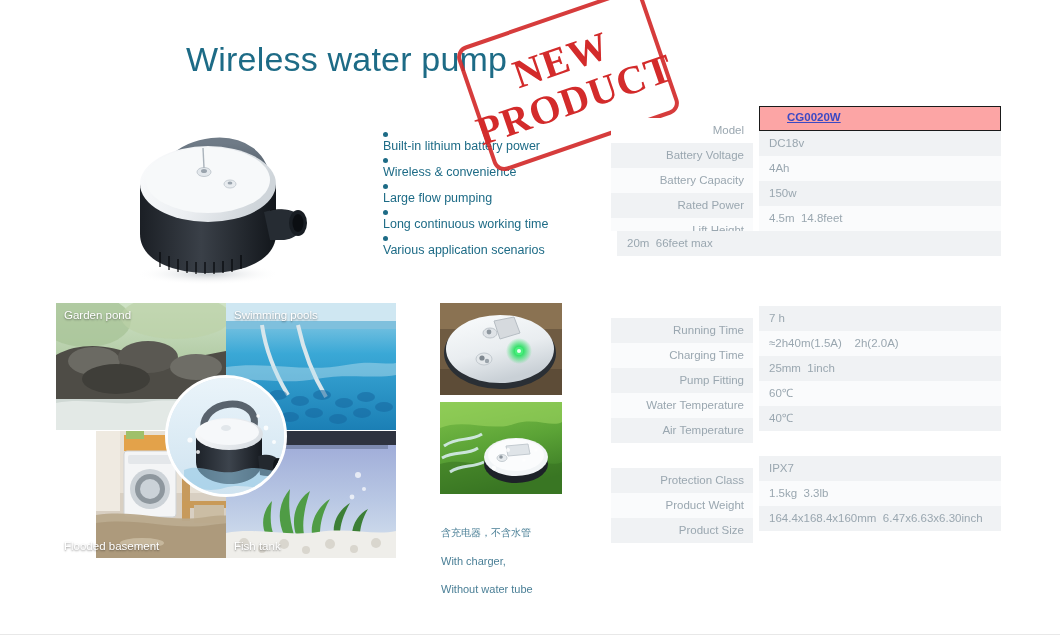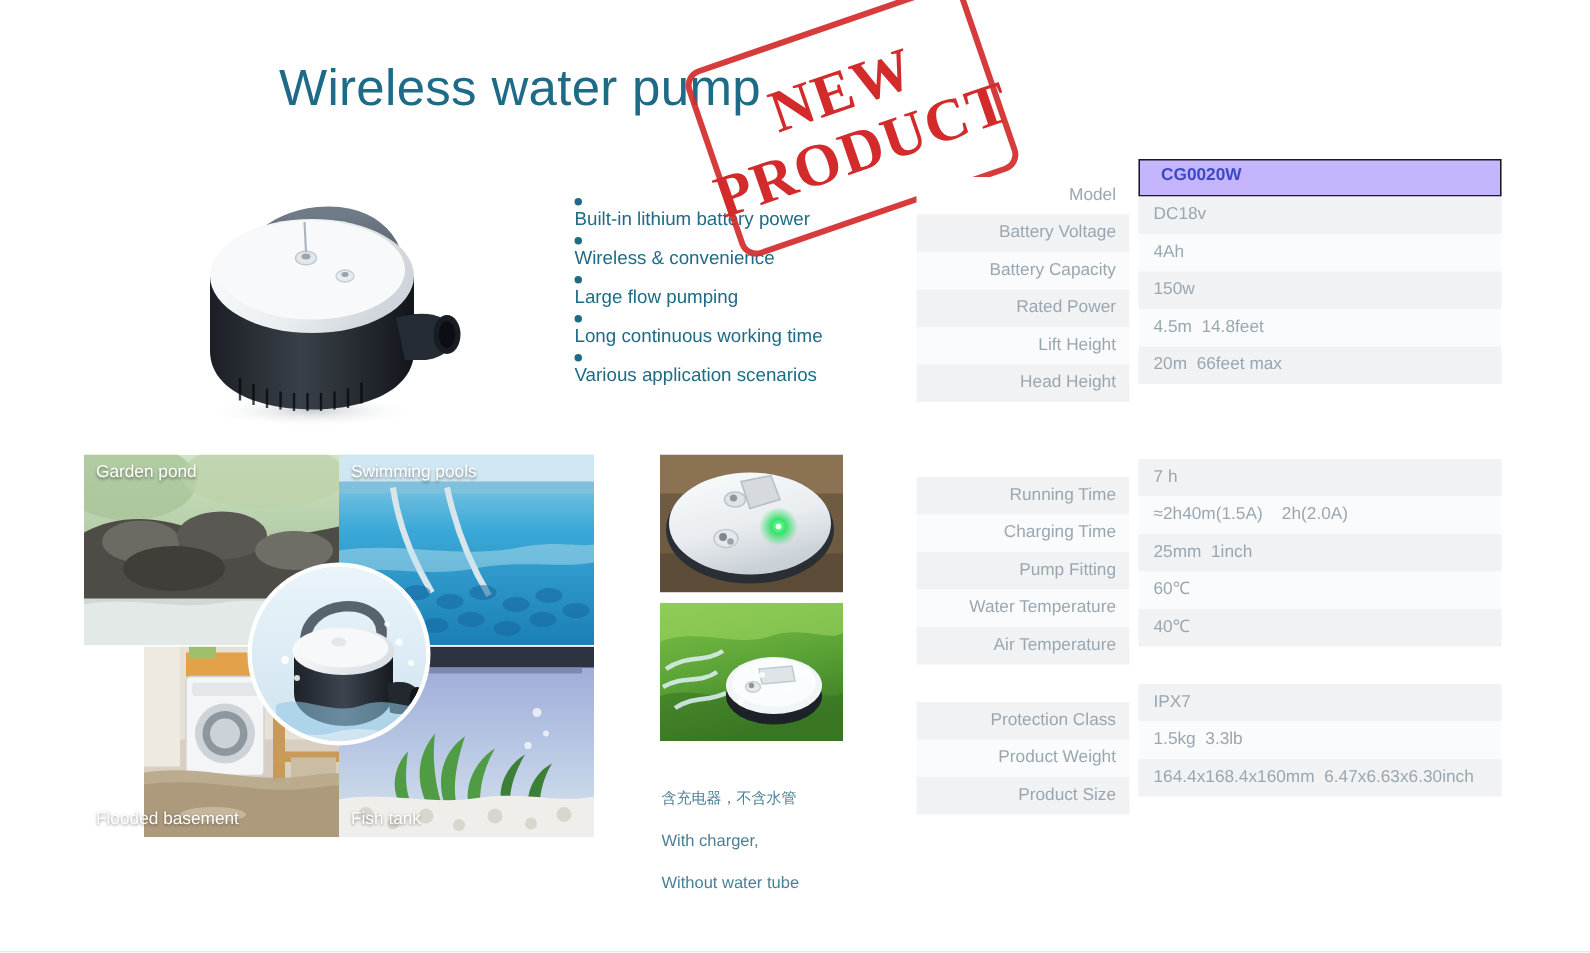--- a/index.html
+++ b/index.html
@@ -146,26 +146,27 @@
     width: 6px;
     flex: 0 0 6px;
     height: 100%;
     background: #ffffff;
   }
 
   
   .spec-row.highlight .spec-label { background: #ffffff; color: #9aa7b0; }
   .spec-row.highlight .spec-gutter { background: #ffffff; }
   .spec-row.highlight .spec-value {
-    background: #c4b5fd;
+    background: #fca5a5;
     border: 1.5px solid #1a1a1a;
     color: #3b49c4;
     font-weight: bold;
+    text-decoration: underline;
     line-height: 21px;
-    padding-left: 14px;
+    padding-left: 27px;
   }
 
   
   .grid {
     position: absolute;
     left: 56px;
     top: 303px;
     width: 340px;
     height: 255px;
     overflow: hidden;
@@ -346,21 +347,20 @@
       <div class="spec-label">Rated Power</div>
       <div class="spec-gutter"></div>
       <div class="spec-value">150w</div>
     </div>
     <div class="spec-row alt">
       <div class="spec-label">Lift Height</div>
       <div class="spec-gutter"></div>
       <div class="spec-value">4.5m  14.8feet</div>
     </div>
     <div class="spec-row">
-      <div class="spec-label">Head Height</div>
       <div class="spec-gutter"></div>
       <div class="spec-value">20m  66feet max</div>
     </div>
   </div>
 
   <div class="spec-block spec-2">
     <div class="spec-row">
       <div class="spec-label">Running Time</div>
       <div class="spec-gutter"></div>
       <div class="spec-value">7 h</div>

